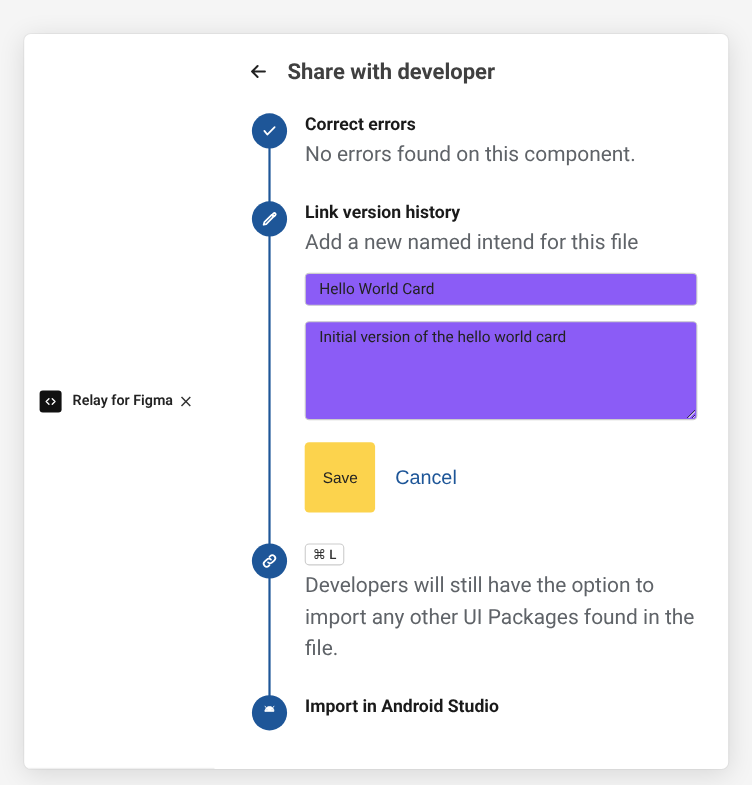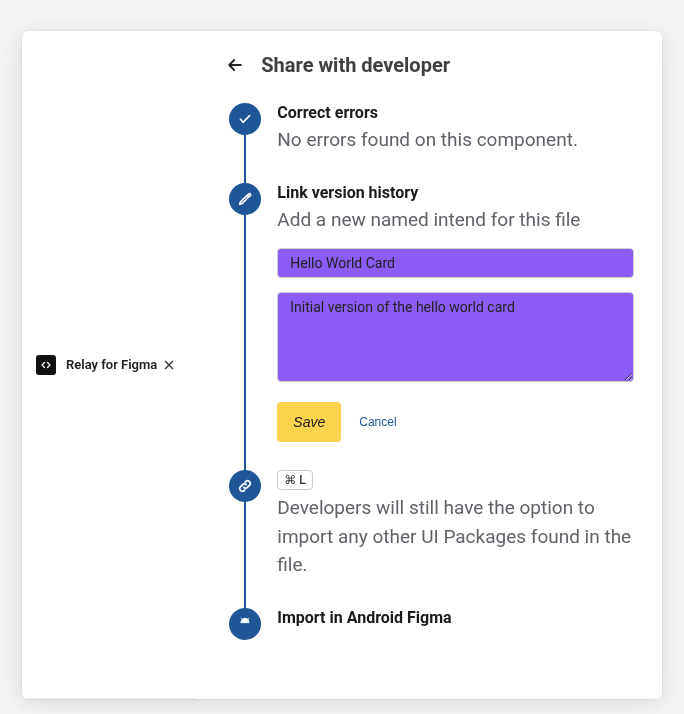--- a/index.html
+++ b/index.html
@@ -112,31 +112,30 @@
       color: #222;
       background: #8b5cf6;
       margin-top: 14px;
     }
     .textarea { min-height: 90px; resize: vertical; }
     .btn-row { display:flex; align-items:center; gap: 18px; margin-top: 16px; }
     .btn-save {
       background: #fcd34d;
       border: none;
       border-radius: 4px;
-      padding: 12px 16px;
+      padding: 24px 16px;
       font-size: 14px;
       font-weight: 500;
       color: #222;
       cursor: pointer;
-      font-style: italic;
     }
     .btn-cancel {
       background: none; border: none;
       color: #1e5698;
-      font-size: 12px;
+      font-size: 18px;
       cursor: pointer;
     }
   </style>
 </head>
 <body>
 
 <div class="window">
   <div class="titlebar">
     <div class="app-icon">
       <svg viewBox="0 0 24 24">
@@ -204,18 +203,18 @@
         </div>
         <div class="step-desc">Developers will still have the option to import any other UI Packages found in the file.</div>
       </div>
 
       <div class="step">
         <div class="step-icon filled">
           <svg viewBox="0 0 24 24">
               <path d="M6 9.5a6 6 0 0112 0V10H6v-.5zm2.5-1a.8.8 0 100-1.6.8.8 0 000 1.6zm7 0a.8.8 0 100-1.6.8.8 0 000 1.6zM7.2 4.8L6 3m10.8 1.8L18 3" stroke="#fff" stroke-width="1.2" stroke-linecap="round"></path>
             </svg>
         </div>
-        <div class="step-title">Import in Android Figma</div>
+        <div class="step-title">Import in Android Studio</div>
       </div>
 
     </div>
   </div>
 </div>
 
 </body></html>

